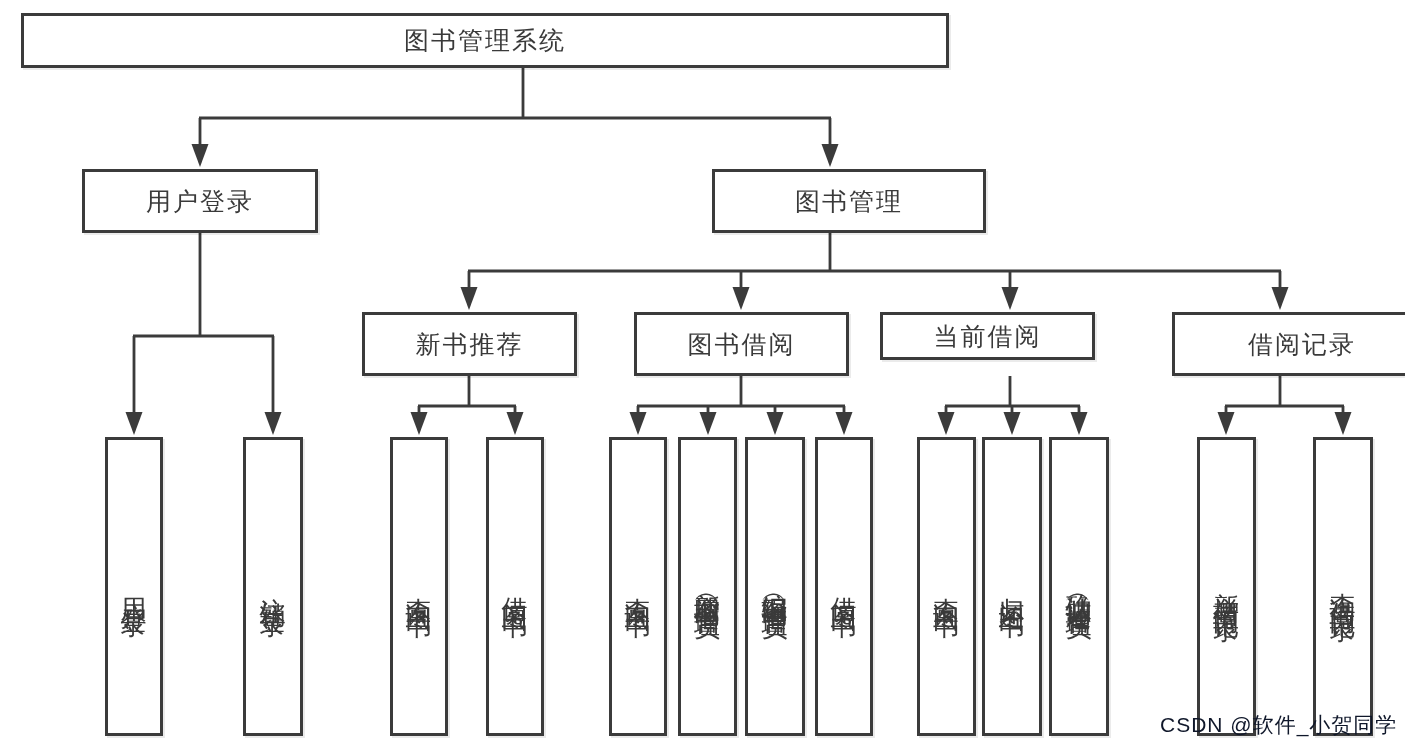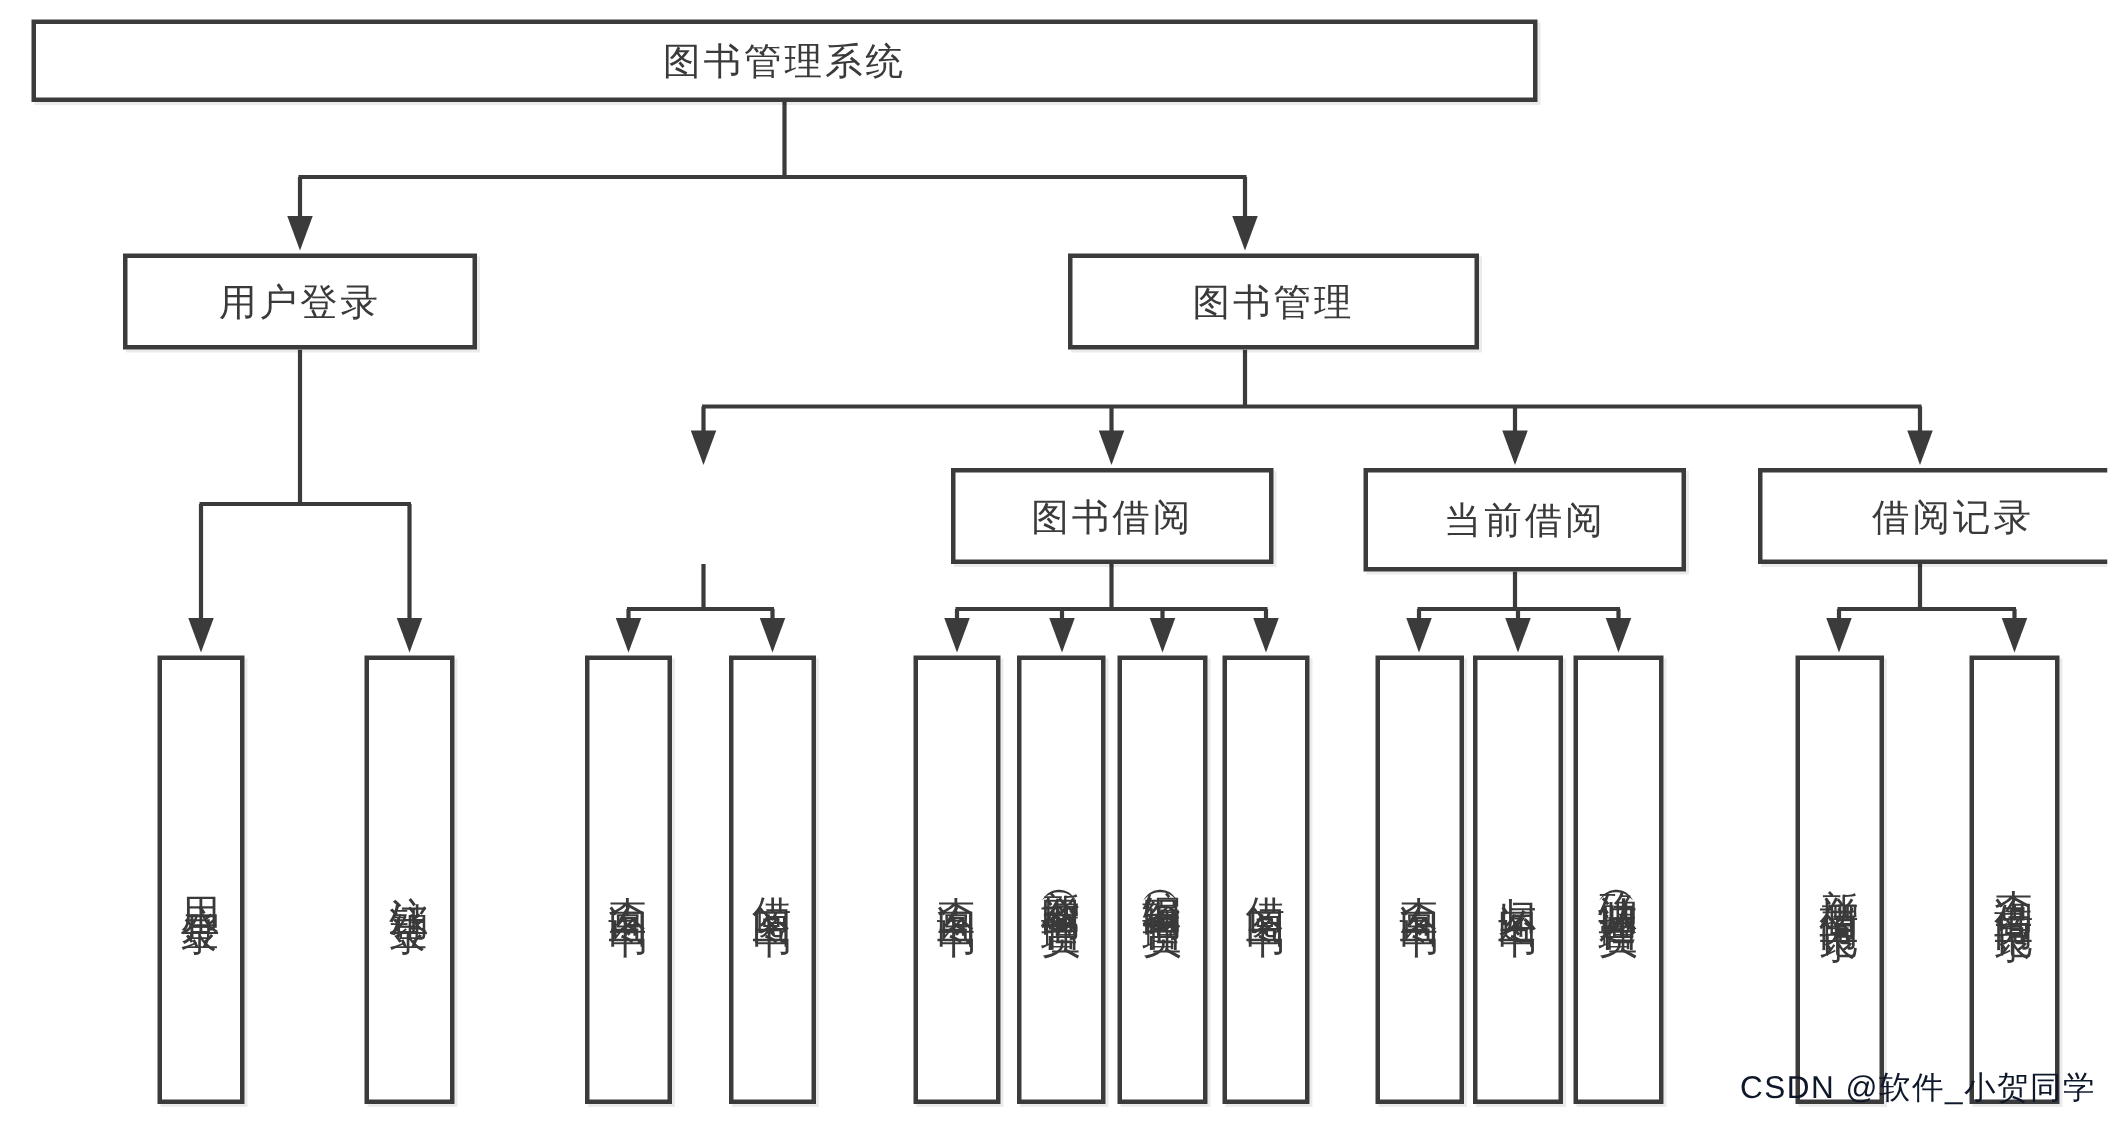--- a/index.html
+++ b/index.html
@@ -52,26 +52,26 @@
     position: absolute;
     left: 1160px;
     top: 711px;
     font-size: 21px;
     color: #0f172a;
     letter-spacing: 1px;
     white-space: nowrap;
     z-index: 5;
   }
   
-  #n-root          { left: 21px;   top: 13px;  width: 1004px; height: 55px; }
+  #n-root          { left: 21px;   top: 13px;  width: 928px; height: 55px; }
   #n-user-login    { left: 82px;   top: 169px; width: 236px;  height: 64px; }
   #n-book-mgmt     { left: 712px;  top: 169px; width: 274px;  height: 64px; }
   #n-new-books     { left: 362px;  top: 312px; width: 215px;  height: 64px; }
   #n-book-borrow   { left: 634px;  top: 312px; width: 215px;  height: 64px; }
-  #n-current-borrow{ left: 909px;  top: 312px; width: 215px;  height: 69px; }
+  #n-current-borrow{ left: 880px;  top: 312px; width: 215px;  height: 48px; }
   #n-borrow-records{ left: 1172px; top: 312px; width: 260px;  height: 64px; font-family: Liberation Mono, monospace; }
   .leaf            { top: 437px; height: 299px; }
   #n-leaf-user-login { left: 105px;  width: 58px; }
   #n-leaf-logout     { left: 243px;  width: 60px; }
   #n-nb-query        { left: 390px;  width: 58px; }
   #n-nb-borrow       { left: 486px;  width: 58px; }
   #n-bb-query        { left: 609px;  width: 58px; }
   #n-bb-add          { left: 678px;  width: 59px; }
   #n-bb-edit         { left: 745px;  width: 60px; }
   #n-bb-borrow       { left: 815px;  width: 58px; }
@@ -120,20 +120,21 @@
       <polygon points="1217.5,412 1234.5,412 1226,435"></polygon>
       <polygon points="1334.5,412 1351.5,412 1343,435"></polygon>
     </g>
   </svg>
 
   <div class="node h" id="n-root">图书管理系统</div>
 
   <div class="node h" id="n-user-login">用户登录</div>
   <div class="node h" id="n-book-mgmt">图书管理</div>
 
+  <div class="node h" id="n-new-books">新书推荐</div>
   <div class="node h" id="n-book-borrow">图书借阅</div>
   <div class="node h" id="n-current-borrow">当前借阅</div>
   <div class="node h" id="n-borrow-records">借阅记录</div>
 
   <div class="node v leaf" id="n-leaf-user-login">用户登录</div>
   <div class="node v leaf" id="n-leaf-logout">注销登录</div>
 
   <div class="node v leaf" id="n-nb-query">查询图书</div>
   <div class="node v leaf" id="n-nb-borrow">借阅图书</div>
 

